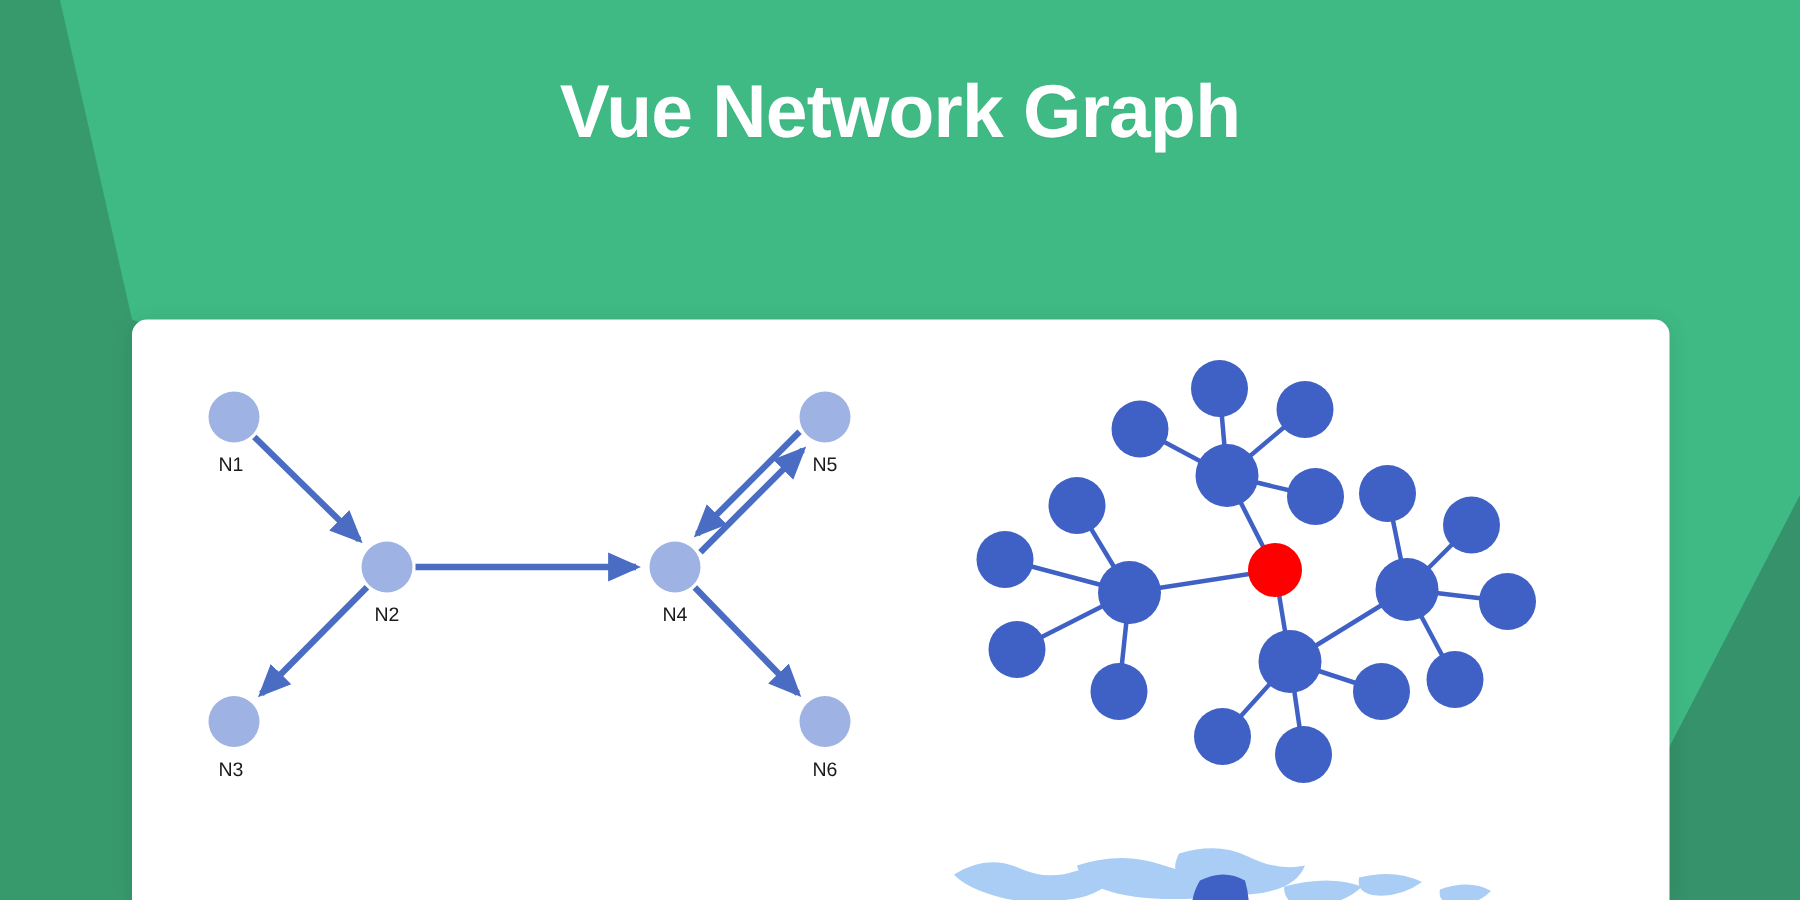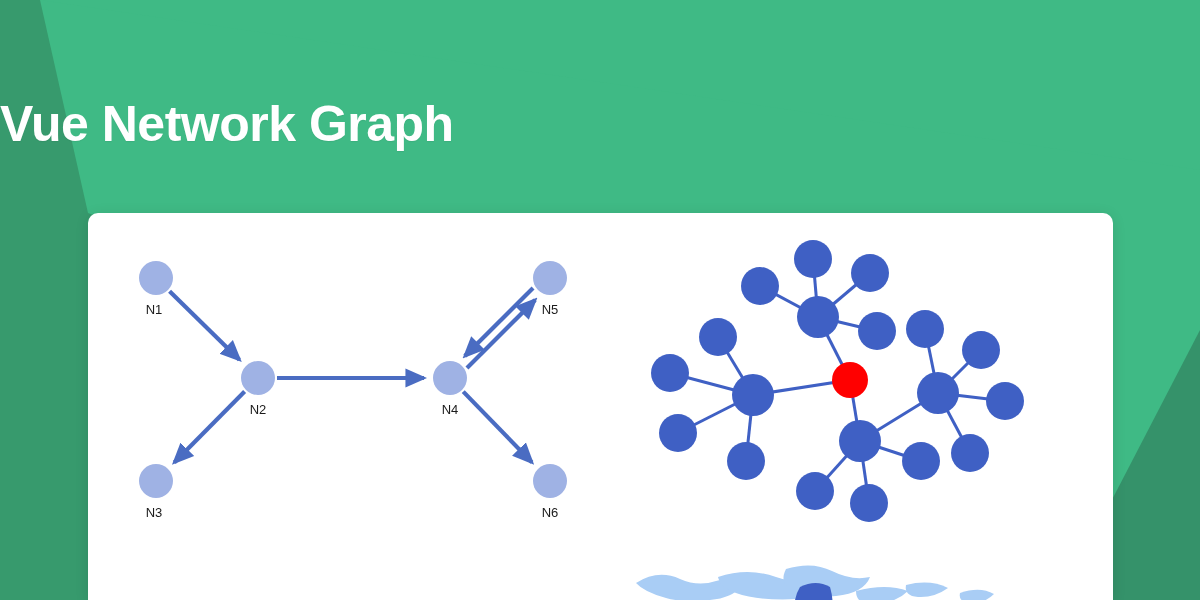--- a/index.html
+++ b/index.html
@@ -12,21 +12,21 @@
     position:relative; width:1200px; height:600px;
     background:#379A6D; overflow:hidden;
   }
   
   .facet { position:absolute; inset:0; pointer-events:none; }
   .facet svg { display:block; width:1200px; height:600px; }
 
   
   .header {
     position:absolute; top:0; left:0; width:1200px; height:200px;
-    display:flex; flex-direction:row; align-items:center;
+    display:flex; flex-direction:column; align-items:center;
     justify-content:flex-start; padding-top:48px; z-index:4;
   }
   .title {
     color:#ffffff; font-size:50px; font-weight:bold;
     letter-spacing:-0.5px; line-height:1.05;
     text-shadow:0 1px 1px rgba(0,0,0,0.06);
   }
   .subtitle {
     margin-top:20px; color:#C3EBD7; font-size:21px; font-weight:bold;
     letter-spacing:0.1px;

